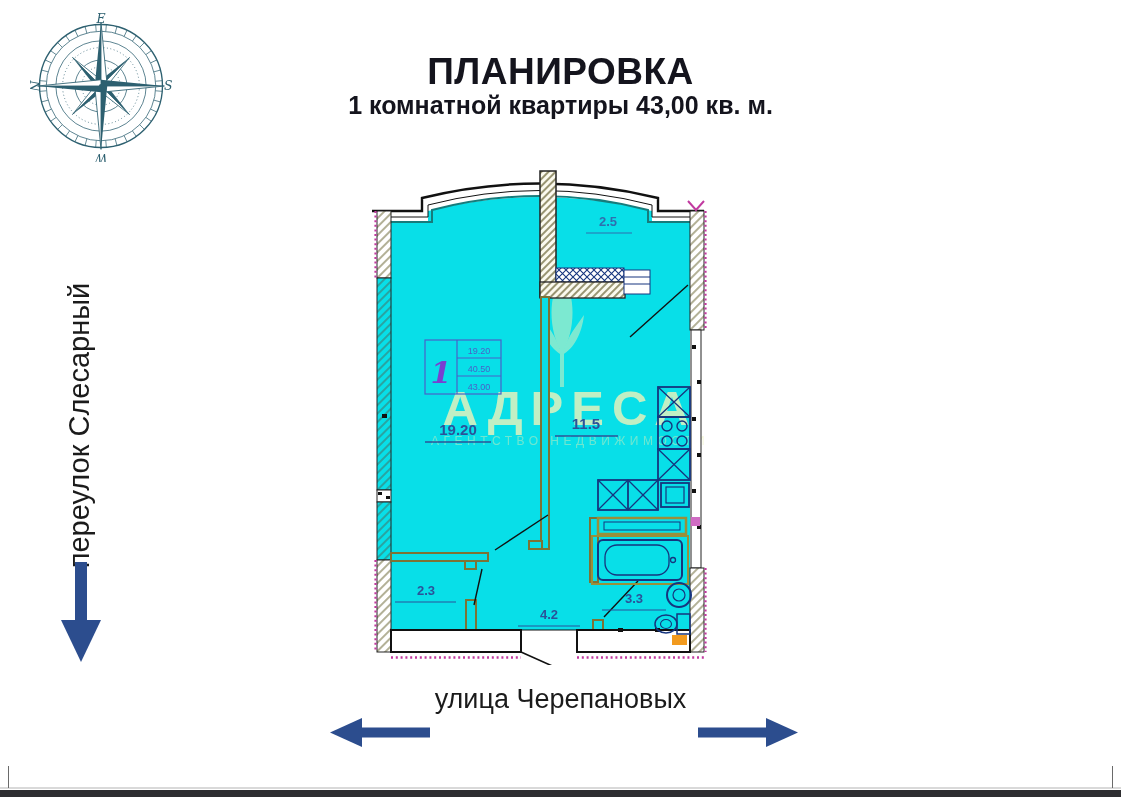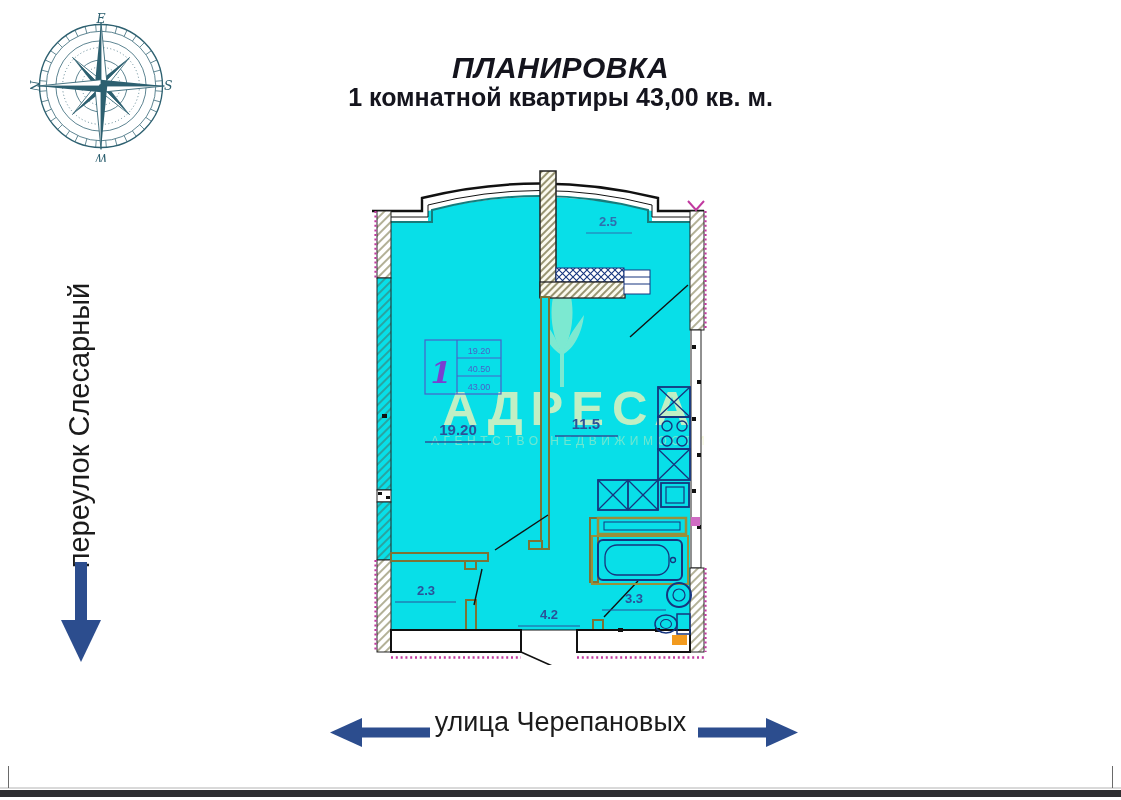--- a/index.html
+++ b/index.html
@@ -1,24 +1,24 @@
 <!DOCTYPE html>
 <html><head>
 <meta charset="utf-8">
 <style>
   html,body{margin:0;padding:0;background:#fff;}
   .page{position:relative;width:1121px;height:800px;background:#ffffff;overflow:hidden;
         font-family:"Liberation Sans",sans-serif;}
   .title-block{position:absolute;top:52px;left:0;width:100%;text-align:center;
         color:#14141d;font-weight:bold;line-height:1.08;}
-  .title-line1{font-size:30px;letter-spacing:.5px;font-style:italic;}
+  .title-line1{font-size:37px;letter-spacing:.5px;}
   .title-line2{font-size:25px;}
   .street-left{position:absolute;left:-121px;top:409px;width:400px;text-align:center;
         transform:rotate(-90deg);font-size:29px;color:#1b1b1b;white-space:nowrap;}
-  .street-bottom{position:absolute;left:0;right:0;top:707px;text-align:center;
+  .street-bottom{position:absolute;left:0;right:0;top:684px;text-align:center;
         font-size:27px;color:#1b1b1b;}
   .abs{position:absolute;}
   .bline{position:absolute;left:0;right:0;top:787px;height:2px;background:#d9d9d9;}
   .bbar{position:absolute;left:0;right:0;top:790px;height:7px;background:#2e2e31;}
   .edge{position:absolute;top:766px;width:1px;height:22px;background:#6a6a6a;}
   svg text{font-family:"Liberation Sans",sans-serif;}
   .serif{font-family:"DejaVu Serif",serif;}
 </style>
 </head>
 <body>

